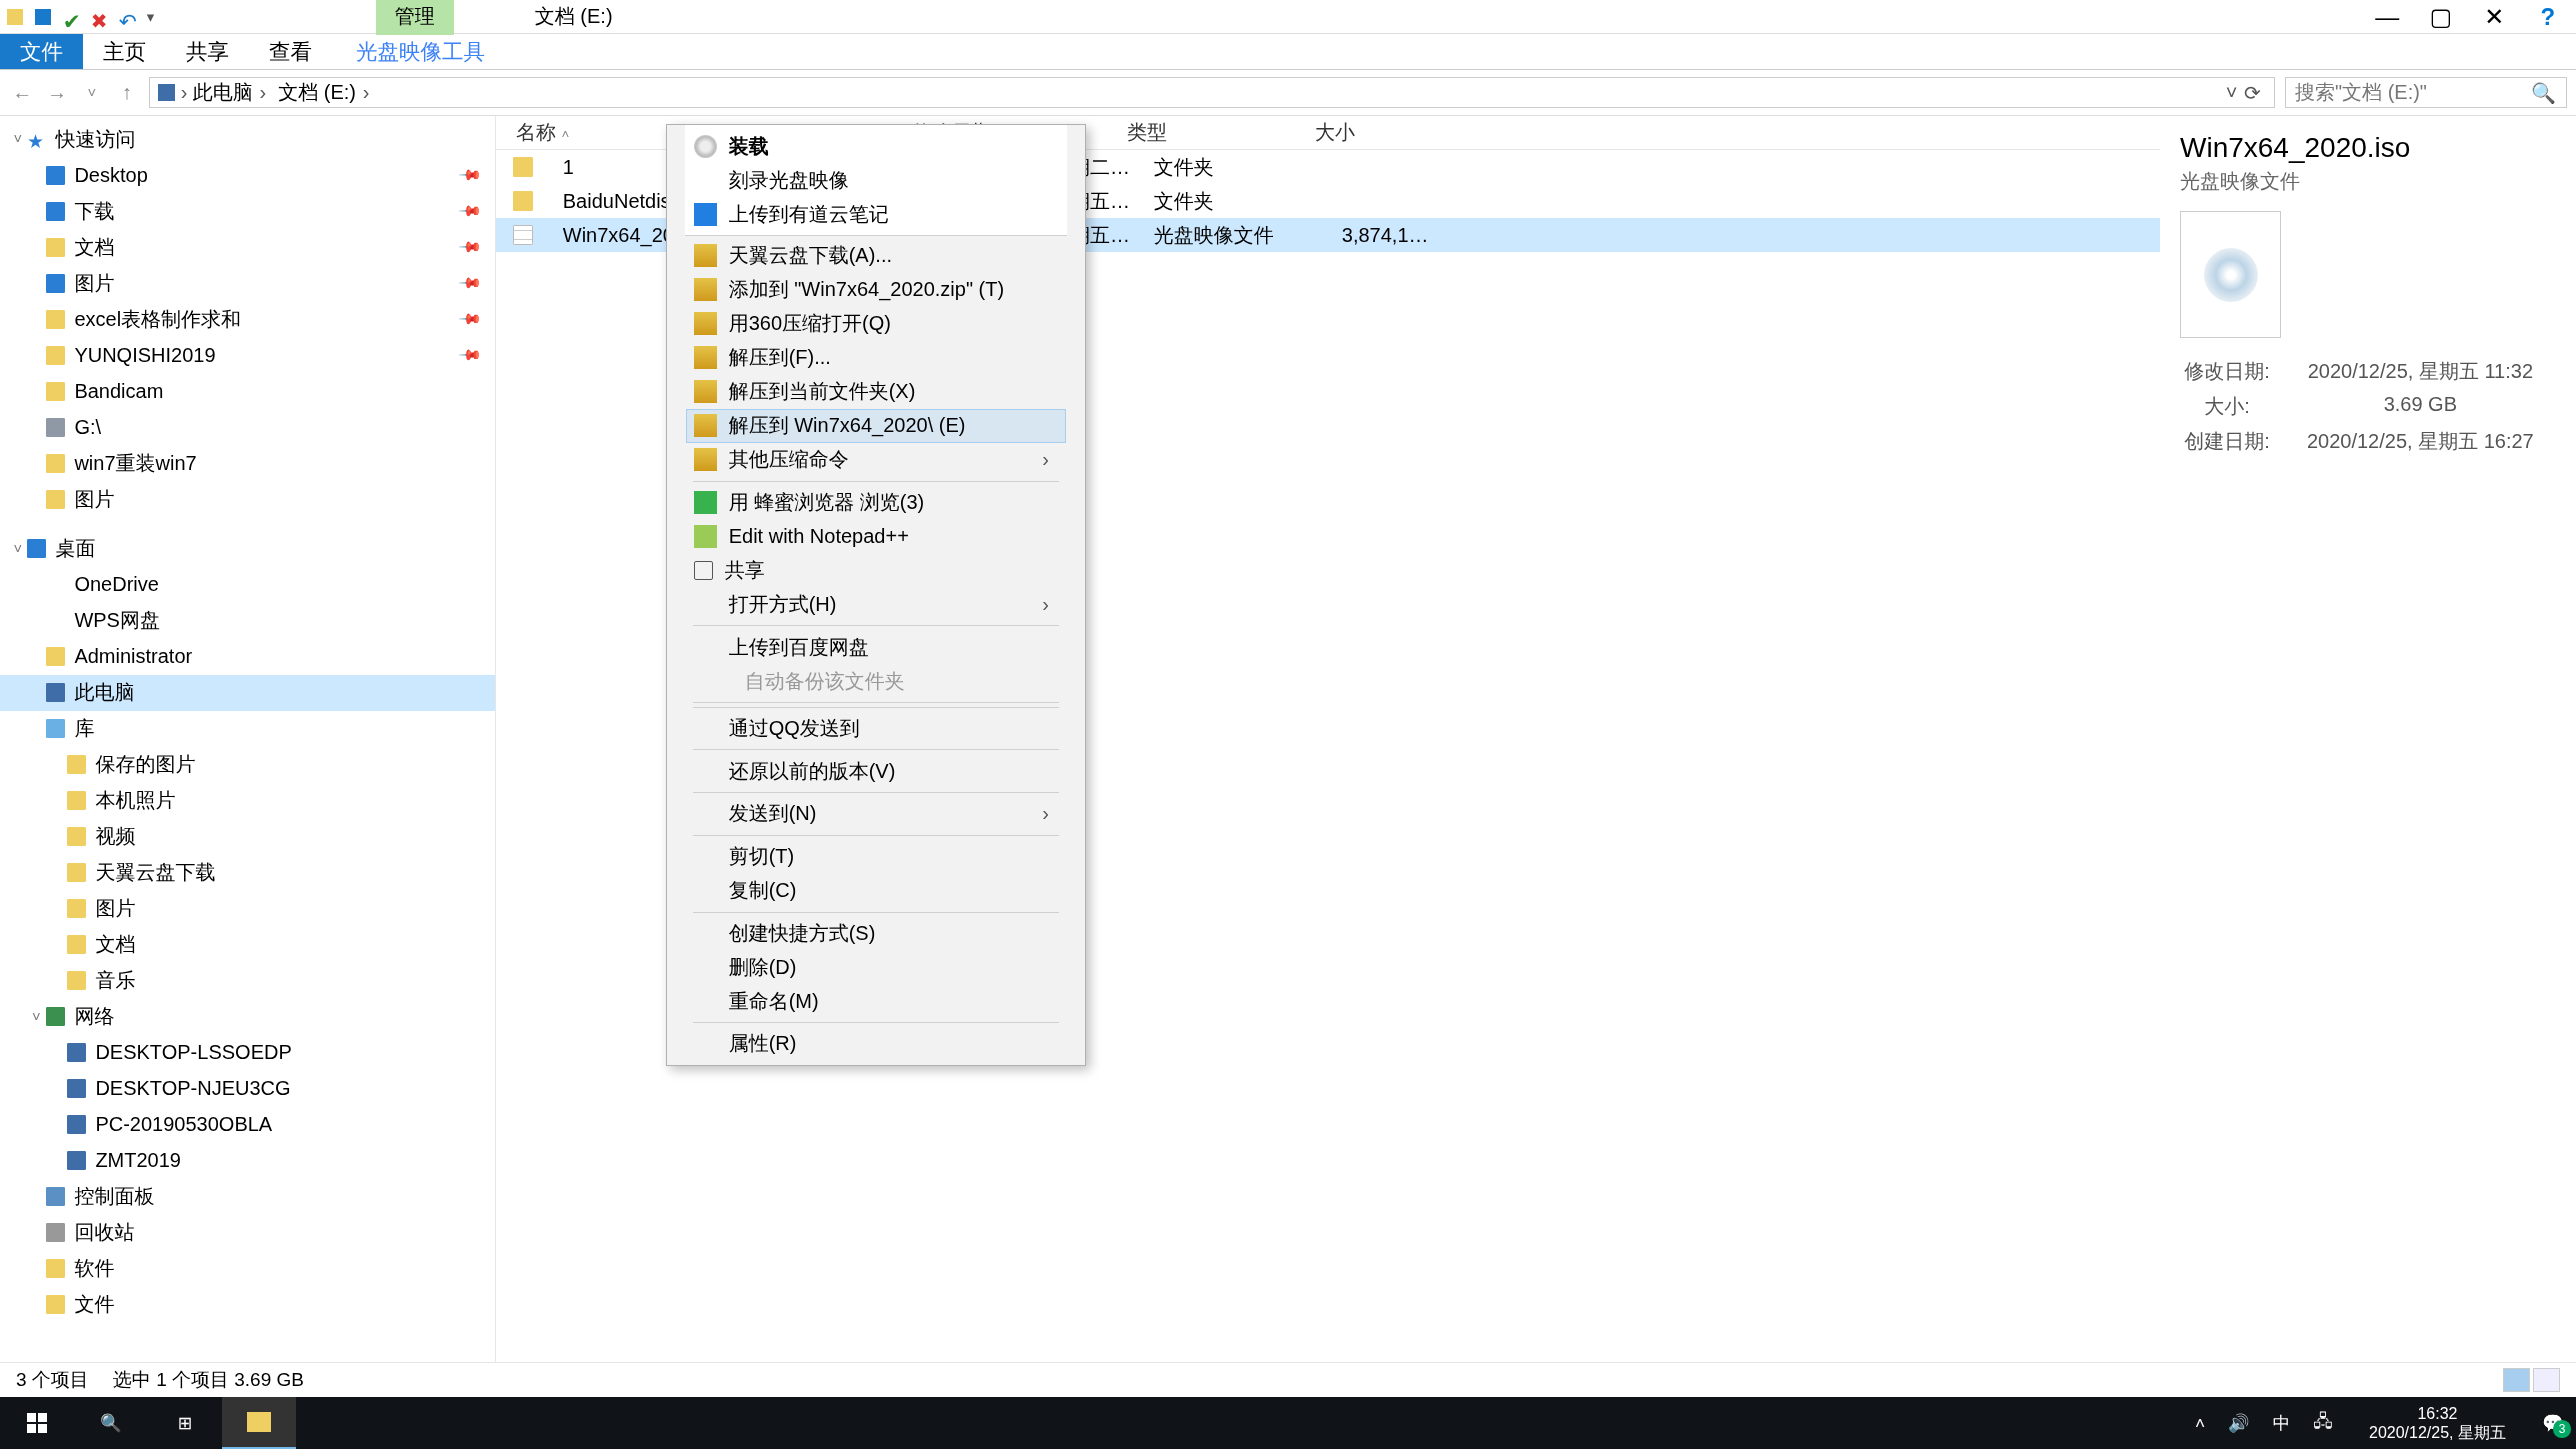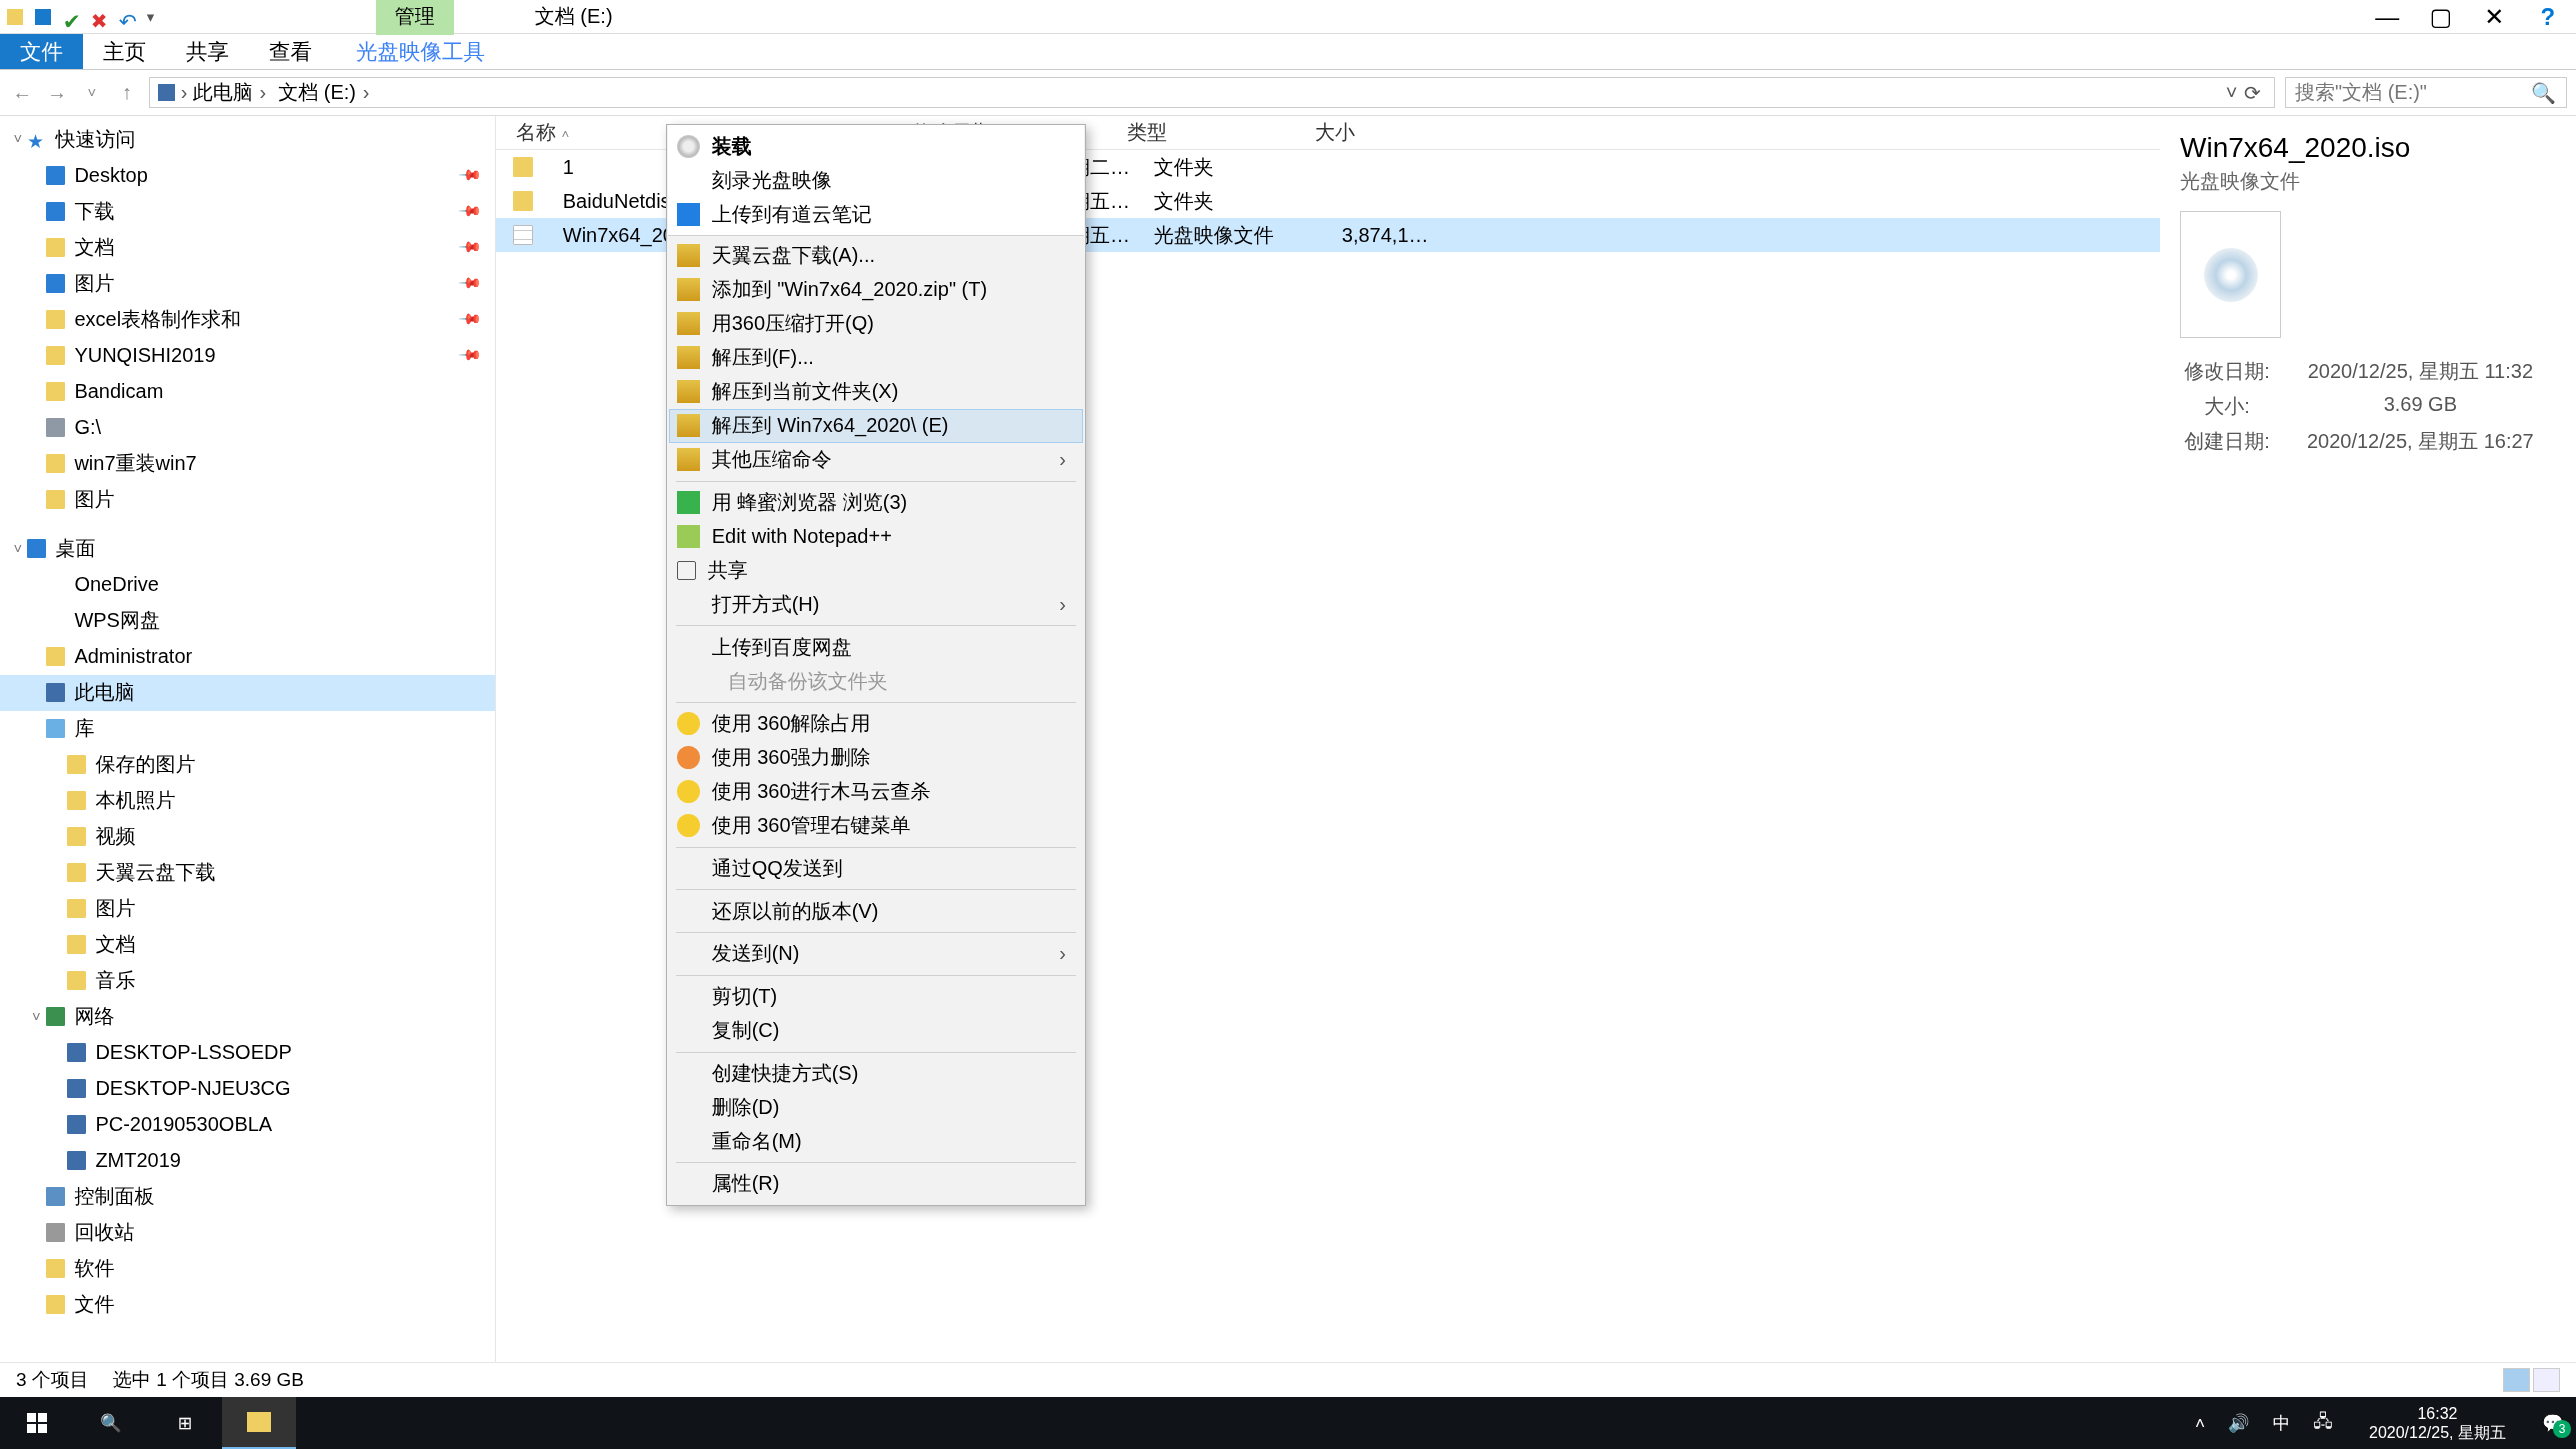--- a/index.html
+++ b/index.html
@@ -58,21 +58,21 @@
 .row { display: flex; align-items: center; height: 34px; font-size: 20px; }
 .row.sel { background: #cce8ff; }
 .row .cell { padding-left: 20px; white-space: nowrap; overflow: hidden; text-overflow: ellipsis; }
 .row .fico { width: 20px; height: 20px; background: #efcf62; display:inline-block; margin: 0 9.4px 0 17.4px; border-radius:1.3px;}
 .row .fico.doc { background: repeating-linear-gradient(#fff,#fff 4px,#ccc 4px,#ccc 4.7px); border:0.7px solid #bbb;}
 .row .c-name { width: 376px; }
 .row .c-date { width: 215px; }
 .row .c-type { width: 188px; }
 .row .c-size { width: 134px; text-align: right; padding-right: 20px;}
 
-.ctx-menu { position: absolute; top: 8px; left: 170px; width: 420px; background: #f2f2f2; border: 0.7px solid #b0b0b0; box-shadow: 4px 4px 10.7px rgba(0,0,0,.25); padding: 4px 2px; }
+.ctx-menu { position: absolute; top: 8px; left: 170px; width: 420px; background: #f2f2f2; border: 0.7px solid #b0b0b0; box-shadow: 4px 4px 10.7px rgba(0,0,0,.25); padding: 4px 19px; }
 .ctx-item { display: flex; align-items: center; height: 34px; font-size: 20px; padding: 0 16px 0 6.7px; gap: 12px; border: 0.7px solid transparent;}
 .ctx-item.hover { background: #d8e6f2; border: 0.7px solid #a7cdef; }
 .ctx-item.dis { color: #999; margin-left: 16px; }
 .ctx-icon { width: 23px; height: 23px; display:inline-block; }
 .ctx-icon.none { background: transparent; }
 .ctx-icon.cd { background: radial-gradient(circle,#eee 30%,#bbb 60%,#ddd 80%); border-radius:50%;}
 .ctx-icon.note { background:#207fe0;}
 .ctx-icon.zip { background: linear-gradient(#e4c247,#cf9a1c);}
 .ctx-icon.bc { background:#37b24d;}
 .ctx-icon.np { background:#9bcb57;}
@@ -455,42 +455,20 @@
     <span>上传到百度网盘</span>
 
   </div>
           <div class="ctx-item  dis">
     <span class="ctx-icon none"></span>
     <span>自动备份该文件夹</span>
 
   </div>
         </div>
         <div class="ctx-sep"></div>
-      <div id="ctx-g4">
-          <div class="ctx-item  ">
-    <span class="ctx-icon c360"></span>
-    <span>使用 360解除占用</span>
-
-  </div>
-          <div class="ctx-item  ">
-    <span class="ctx-icon c360b"></span>
-    <span>使用 360强力删除</span>
-
-  </div>
-          <div class="ctx-item  ">
-    <span class="ctx-icon c360"></span>
-    <span>使用 360进行木马云查杀</span>
-
-  </div>
-          <div class="ctx-item  ">
-    <span class="ctx-icon c360"></span>
-    <span>使用 360管理右键菜单</span>
-
-  </div>
-        </div>
         <div class="ctx-sep"></div>
       <div id="ctx-g5">
           <div class="ctx-item  ">
     <span class="ctx-icon none"></span>
     <span>通过QQ发送到</span>
 
   </div>
         </div>
         <div class="ctx-sep"></div>
       <div id="ctx-g6">

